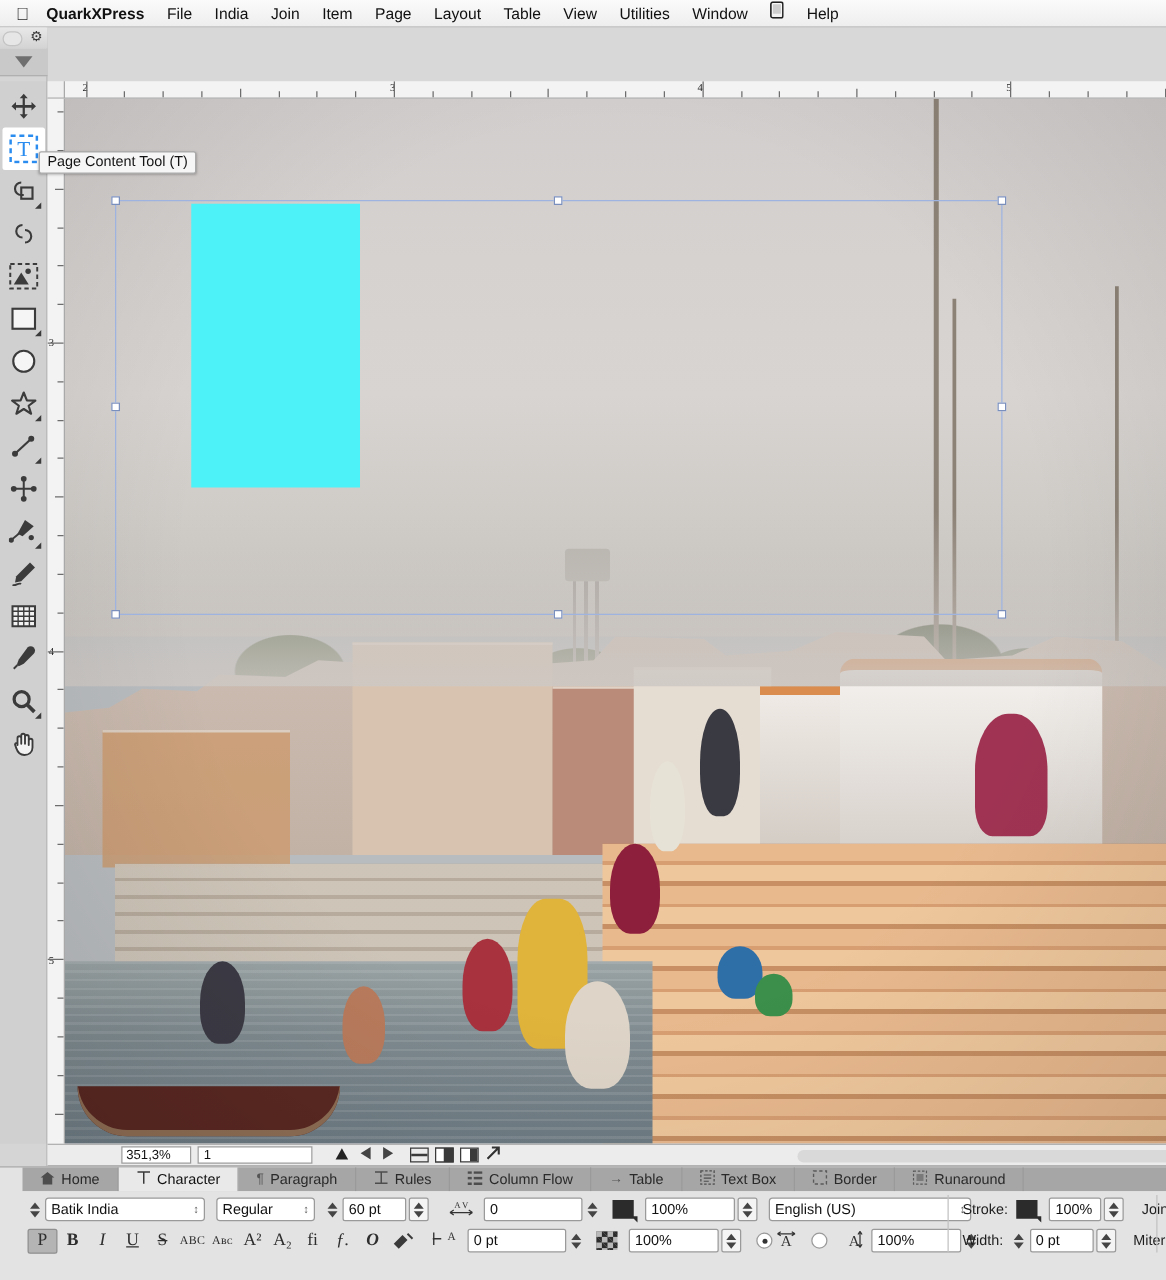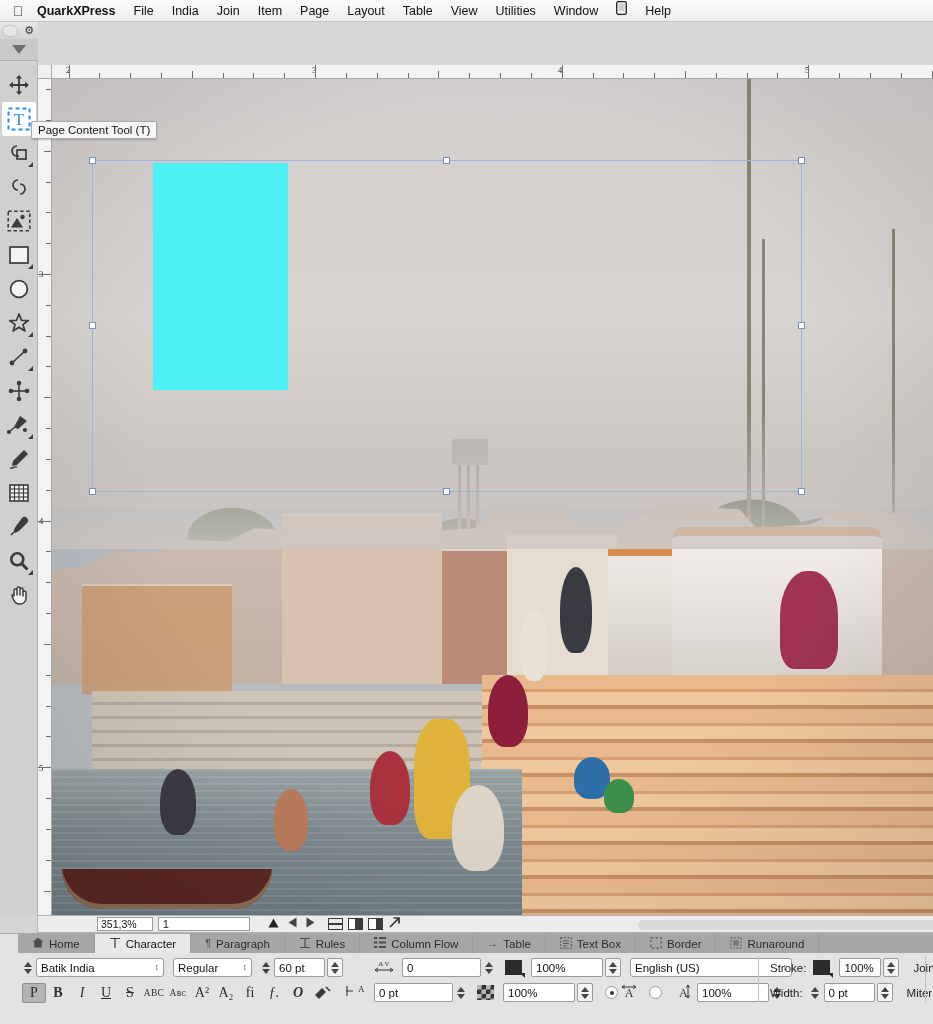--- a/index.html
+++ b/index.html
@@ -776,21 +776,21 @@
         <div class="stepper" style="margin-left:8px;">
           <div class="st-up"></div>
           <div class="st-dn"></div>
         </div>
         <div class="fld" style="width:51px;margin-left:2px;">60 pt</div>
         <div class="sq-stepper" style="margin-left:2px;">
           <div class="st-up"></div>
           <div class="st-dn"></div>
         </div>
 
-        <span style="margin-left:31px;">
+        <span style="margin-left:16px;">
           <svg width="20" height="15" viewBox="0 0 20 15">
               <text x="10" y="7" font-size="7" text-anchor="middle" font-family="Liberation Serif, serif" fill="#333">A V</text>
               <path d="M1 11 H19 M1 11 L4 9 M1 11 L4 13 M19 11 L16 9 M19 11 L16 13" stroke="#333" stroke-width="1" fill="none"></path>
             </svg>
         </span>
         <div class="fld" style="width:79px;margin-left:8px;">0</div>
         <div class="stepper" style="margin-left:2px;">
           <div class="st-up"></div>
           <div class="st-dn"></div>
         </div>

